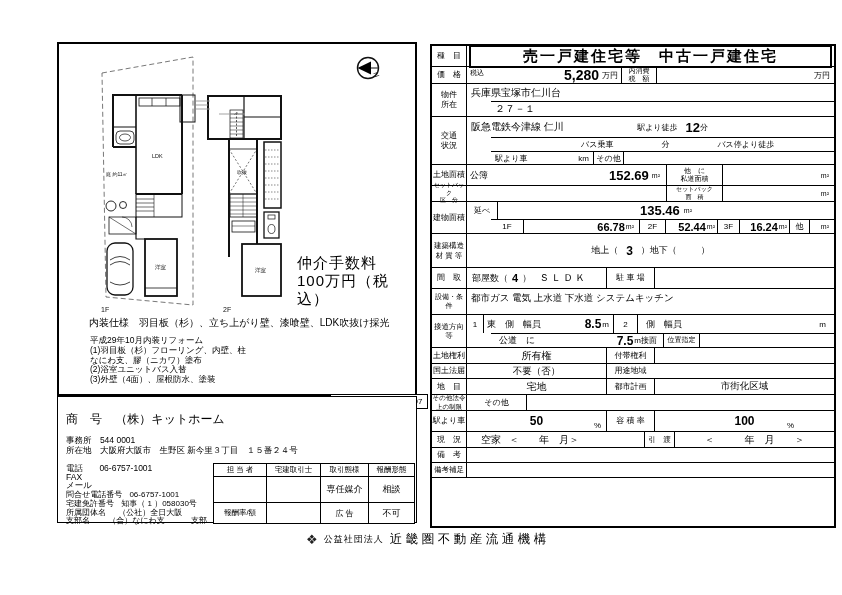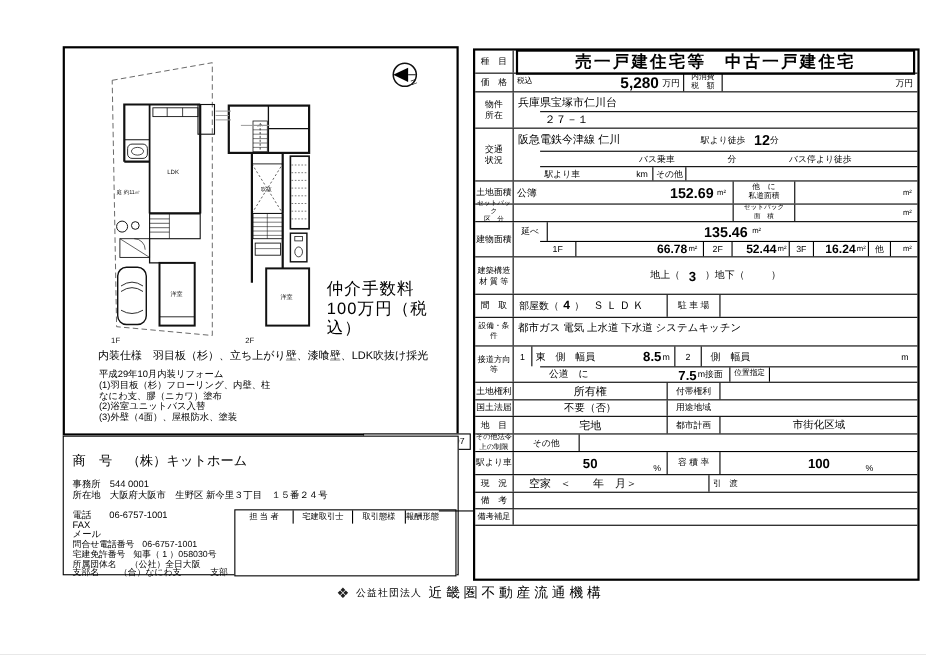--- a/index.html
+++ b/index.html
@@ -15,21 +15,21 @@
   svg text { font-family:"Liberation Sans", sans-serif; fill:#111; }
   .fee { position:absolute; left:238px; top:210px; font-size:15px; line-height:18px; letter-spacing:1px; }
   .interior { position:absolute; left:30px; top:272px; font-size:10px; }
   .reform { position:absolute; left:31px; top:292px; font-size:8.5px; line-height:9.8px; }
   
   .propno { position:absolute; left:330px; top:394px; width:98px; height:15px; border:1.5px solid #000;
             display:flex; align-items:center; gap:3px; padding:0 3px; font-size:8px; background:#fff; }
   
   .co-panel { position:absolute; left:57px; top:396px; width:360px; height:127px; border:1px solid #000; background:#fff; }
   .co-line { position:absolute; left:8px; white-space:nowrap; }
-  .at { position:absolute; left:155px; top:66px; width:202px; height:61px; border:1px solid #000; display:flex; flex-direction:row; background:#fff; }
+  .at { position:absolute; left:155px; top:66px; width:202px; height:61px; border:1px solid #000; display:flex; flex-direction:column; background:#fff; }
   .at-r { display:flex; flex:none; }
   .at-r + .at-r { border-top:1px solid #000; }
   .at-c { display:flex; align-items:center; justify-content:center; border-left:1px solid #000; min-width:0; }
   .at-r .at-c:first-child { border-left:none; }
   
   .mt { position:absolute; left:430px; top:44px; width:406px; height:484px; border:2px solid #000; display:flex; flex-direction:column; background:#fff; }
   .row { display:flex; flex:none; min-height:0; }
   .row + .row { border-top:1px solid #000; }
   .lab { flex:none; width:34px; display:flex; align-items:center; justify-content:center;
          font-size:8px; line-height:1.25; text-align:center; white-space:pre-line; }
@@ -446,20 +446,21 @@
       </div>
     </div>
 
     <div class="row" style="height:16px">
       <div class="lab">現　況</div>
       <div class="c" style="width:178px">
         <span class="f10" style="padding-left:14px">空家</span>
         <span class="f10" style="margin-left:8px">＜　　年　月＞</span>
       </div>
       <div class="c il f75" style="width:30px">引　渡</div>
+      <div class="c ctr f10" style="flex:1">＜　　　年　月　　＞</div>
     </div>
 
     <div class="row" style="height:15px">
       <div class="lab">備　考</div>
       <div class="c" style="flex:1"></div>
     </div>
 
     <div class="row" style="height:15px">
       <div class="lab f75">備考補足</div>
       <div class="c" style="flex:1"></div>

